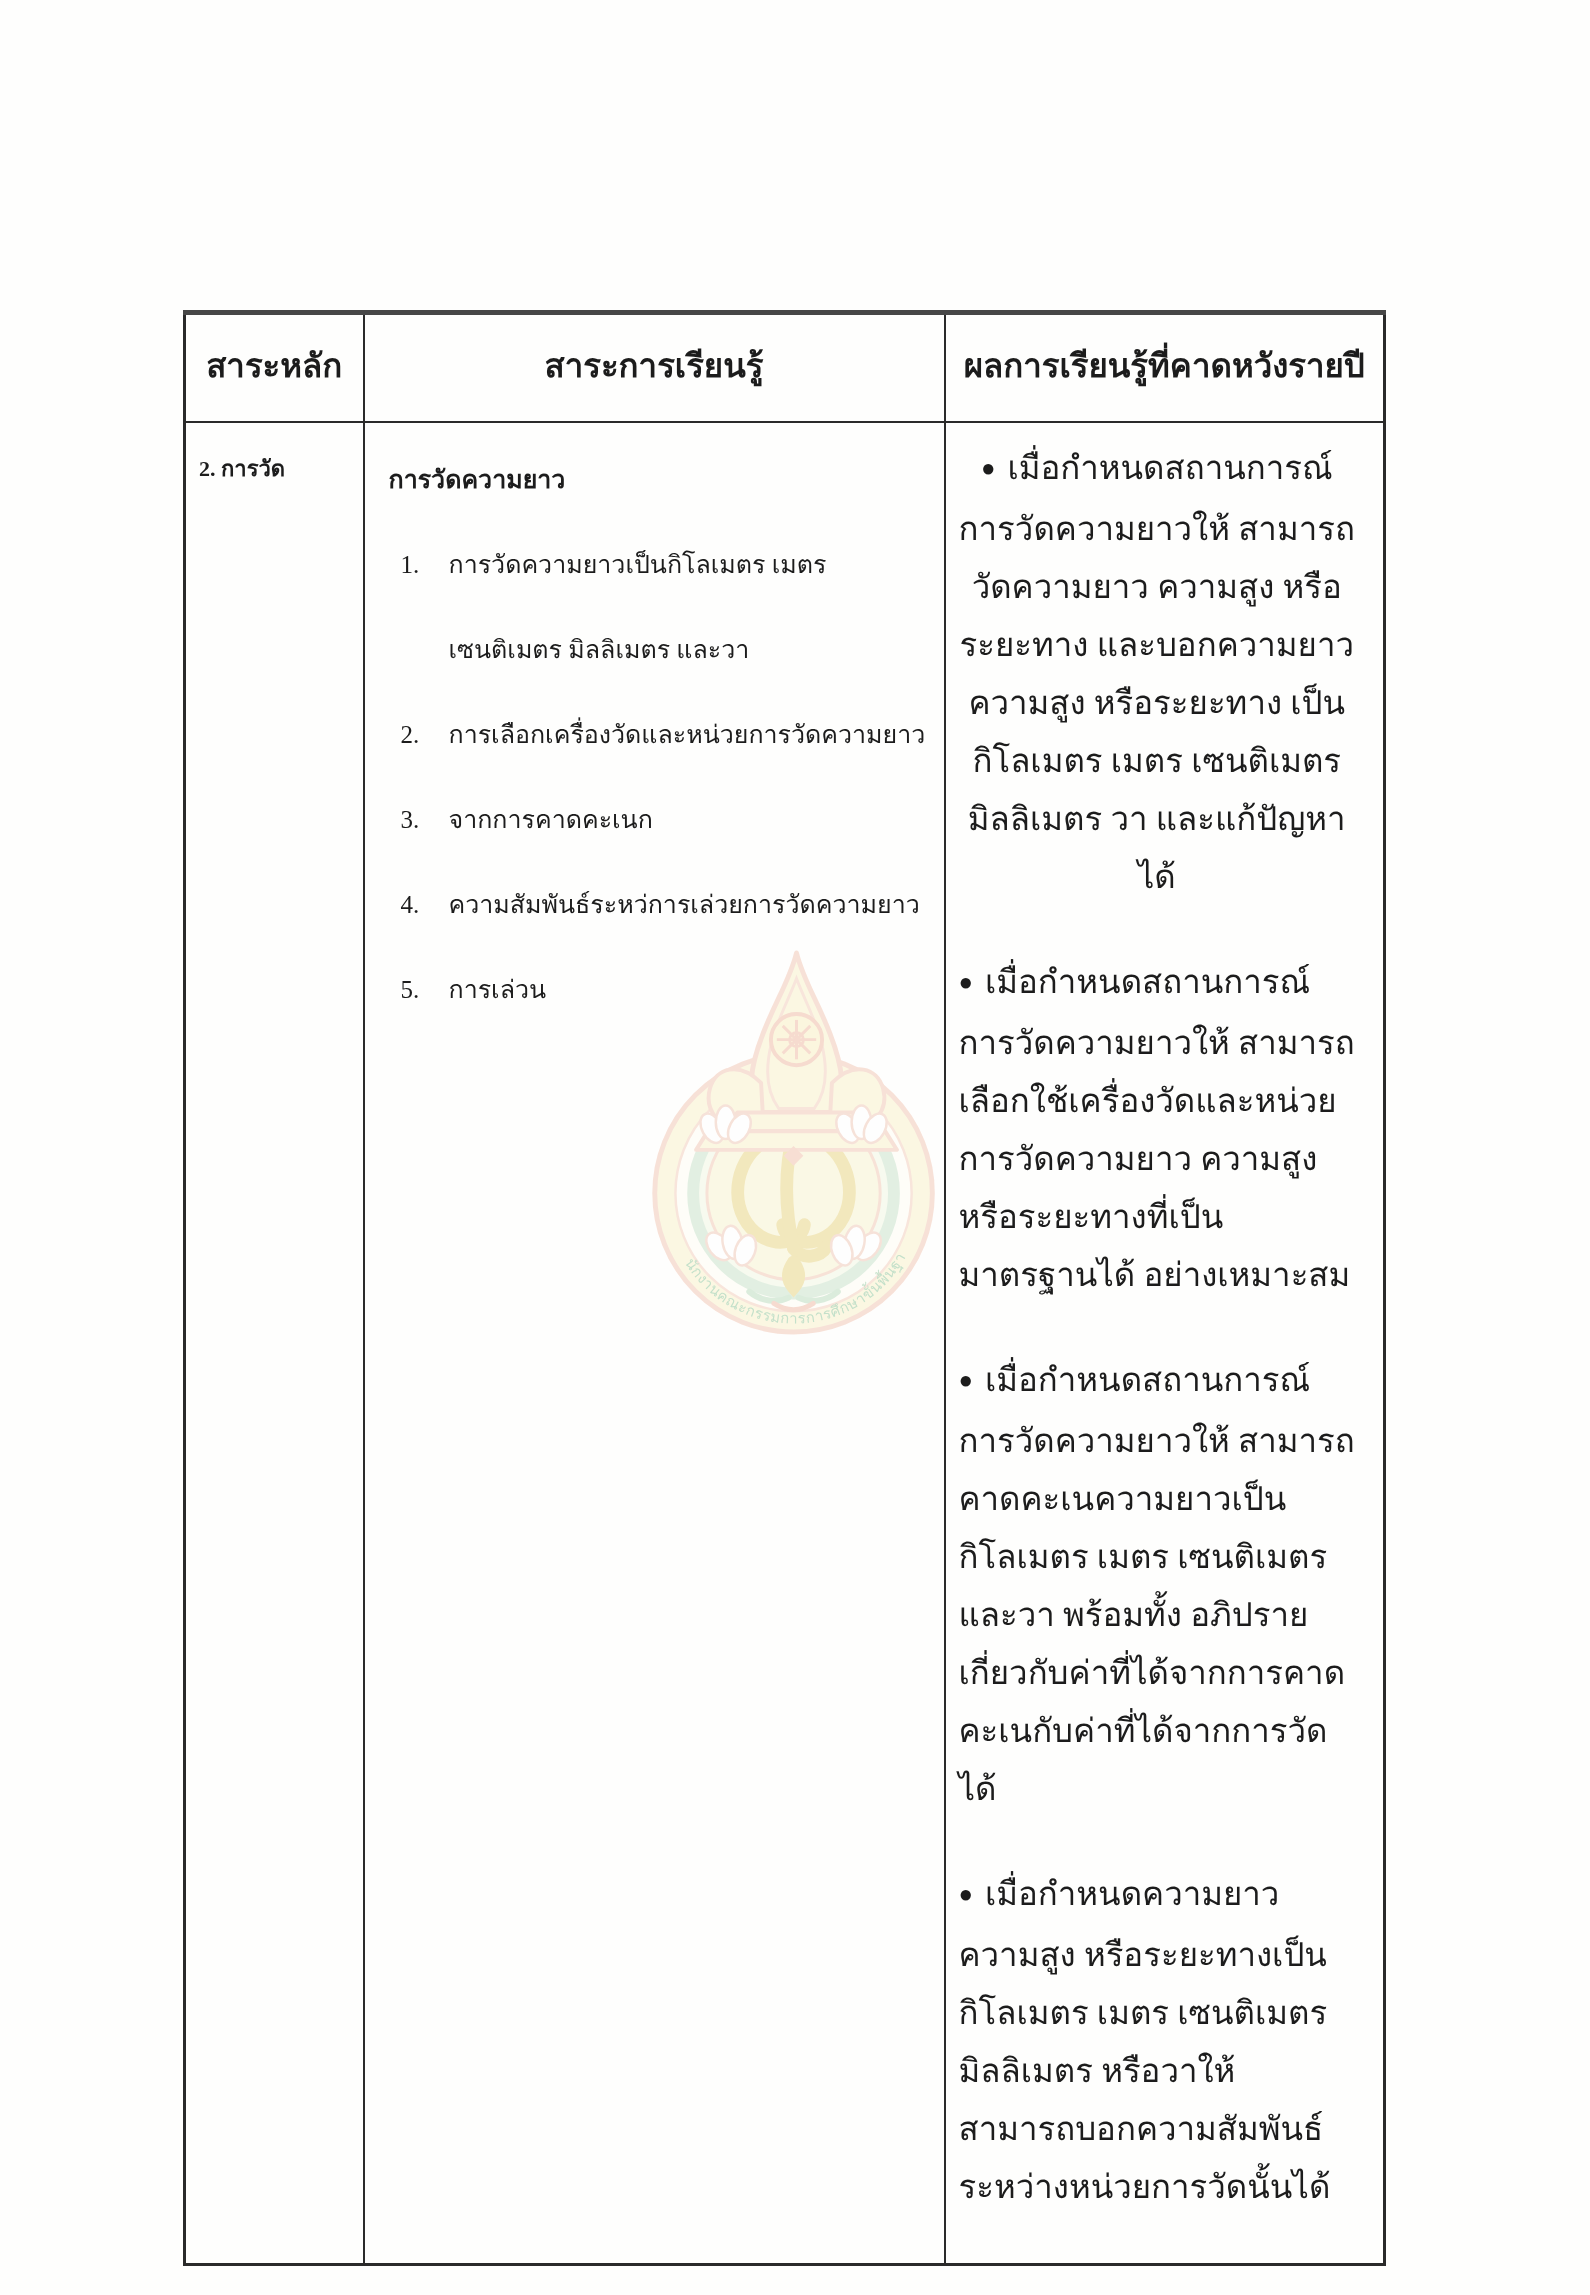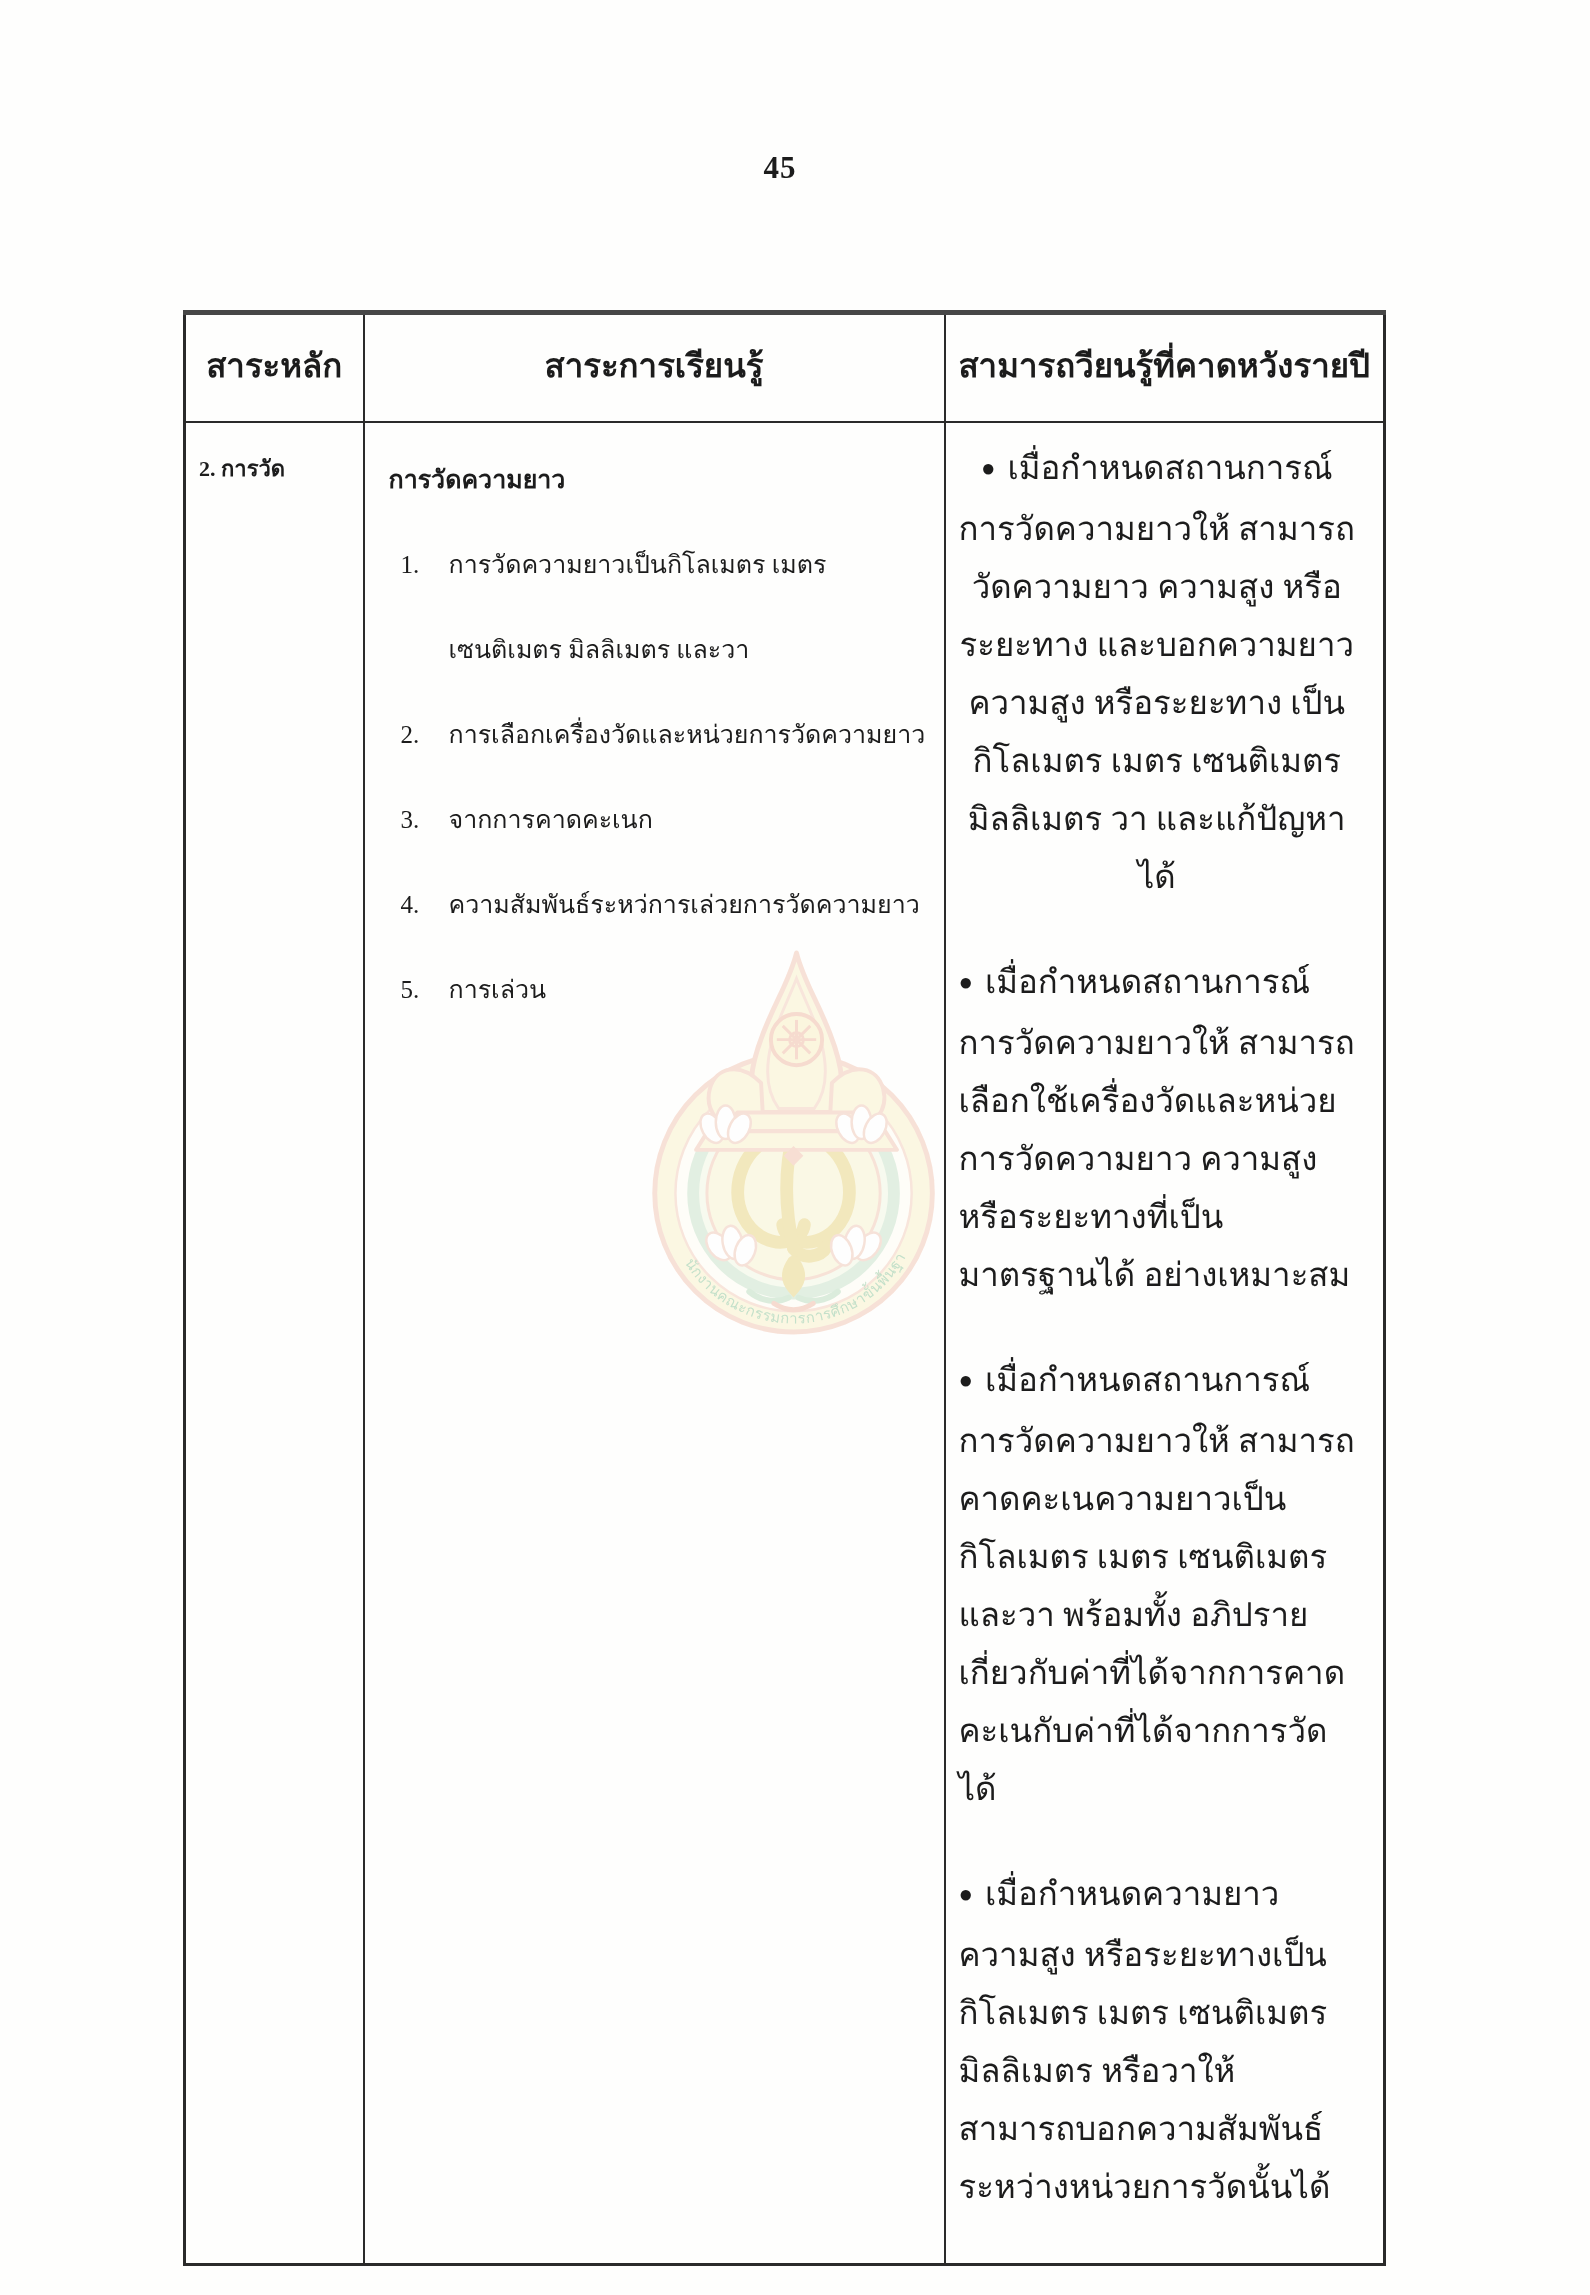--- a/index.html
+++ b/index.html
@@ -87,21 +87,20 @@
     font-size: 24px;
     padding-right: 12px;
     position: relative; top: -3px;
   }
 </style>
 </head>
 <body>
 
 <div class="sheet">
 
-  <div class="page-number">45</div>
 
   <div class="watermark">
     <svg viewBox="0 0 320 400" width="315" height="394">
       <g opacity="0.5">
 
         <circle cx="157" cy="252" r="141" fill="#f9f2c9" stroke="#f1c5b3" stroke-width="5"></circle>
         <circle cx="157" cy="252" r="120" fill="#fffdf4" stroke="#f3cdbb" stroke-width="2.5"></circle>
 
         <circle cx="157" cy="252" r="102" fill="#f2f7e2" stroke="#c7e2c9" stroke-width="12"></circle>
         <circle cx="157" cy="252" r="88" fill="#f8f3cf" stroke="#f2c7b2" stroke-width="3"></circle>
@@ -166,21 +165,21 @@
   <table class="doc-table">
     <colgroup>
         <col class="c1">
         <col class="c2">
         <col class="c3">
       </colgroup>
     <thead>
       <tr>
         <th>สาระหลัก</th>
         <th>สาระการเรียนรู้</th>
-        <th>สามารถวียนรู้ที่คาดหวังรายปี</th>
+        <th>ผลการเรียนรู้ที่คาดหวังรายปี</th>
       </tr>
     </thead>
     <tbody>
       <tr>
         <td class="cell-strand">
           <div>2. การวัด</div>
         </td>
         <td class="cell-content">
           <div class="content-title">การวัดความยาว</div>
           <ol class="content-list">

